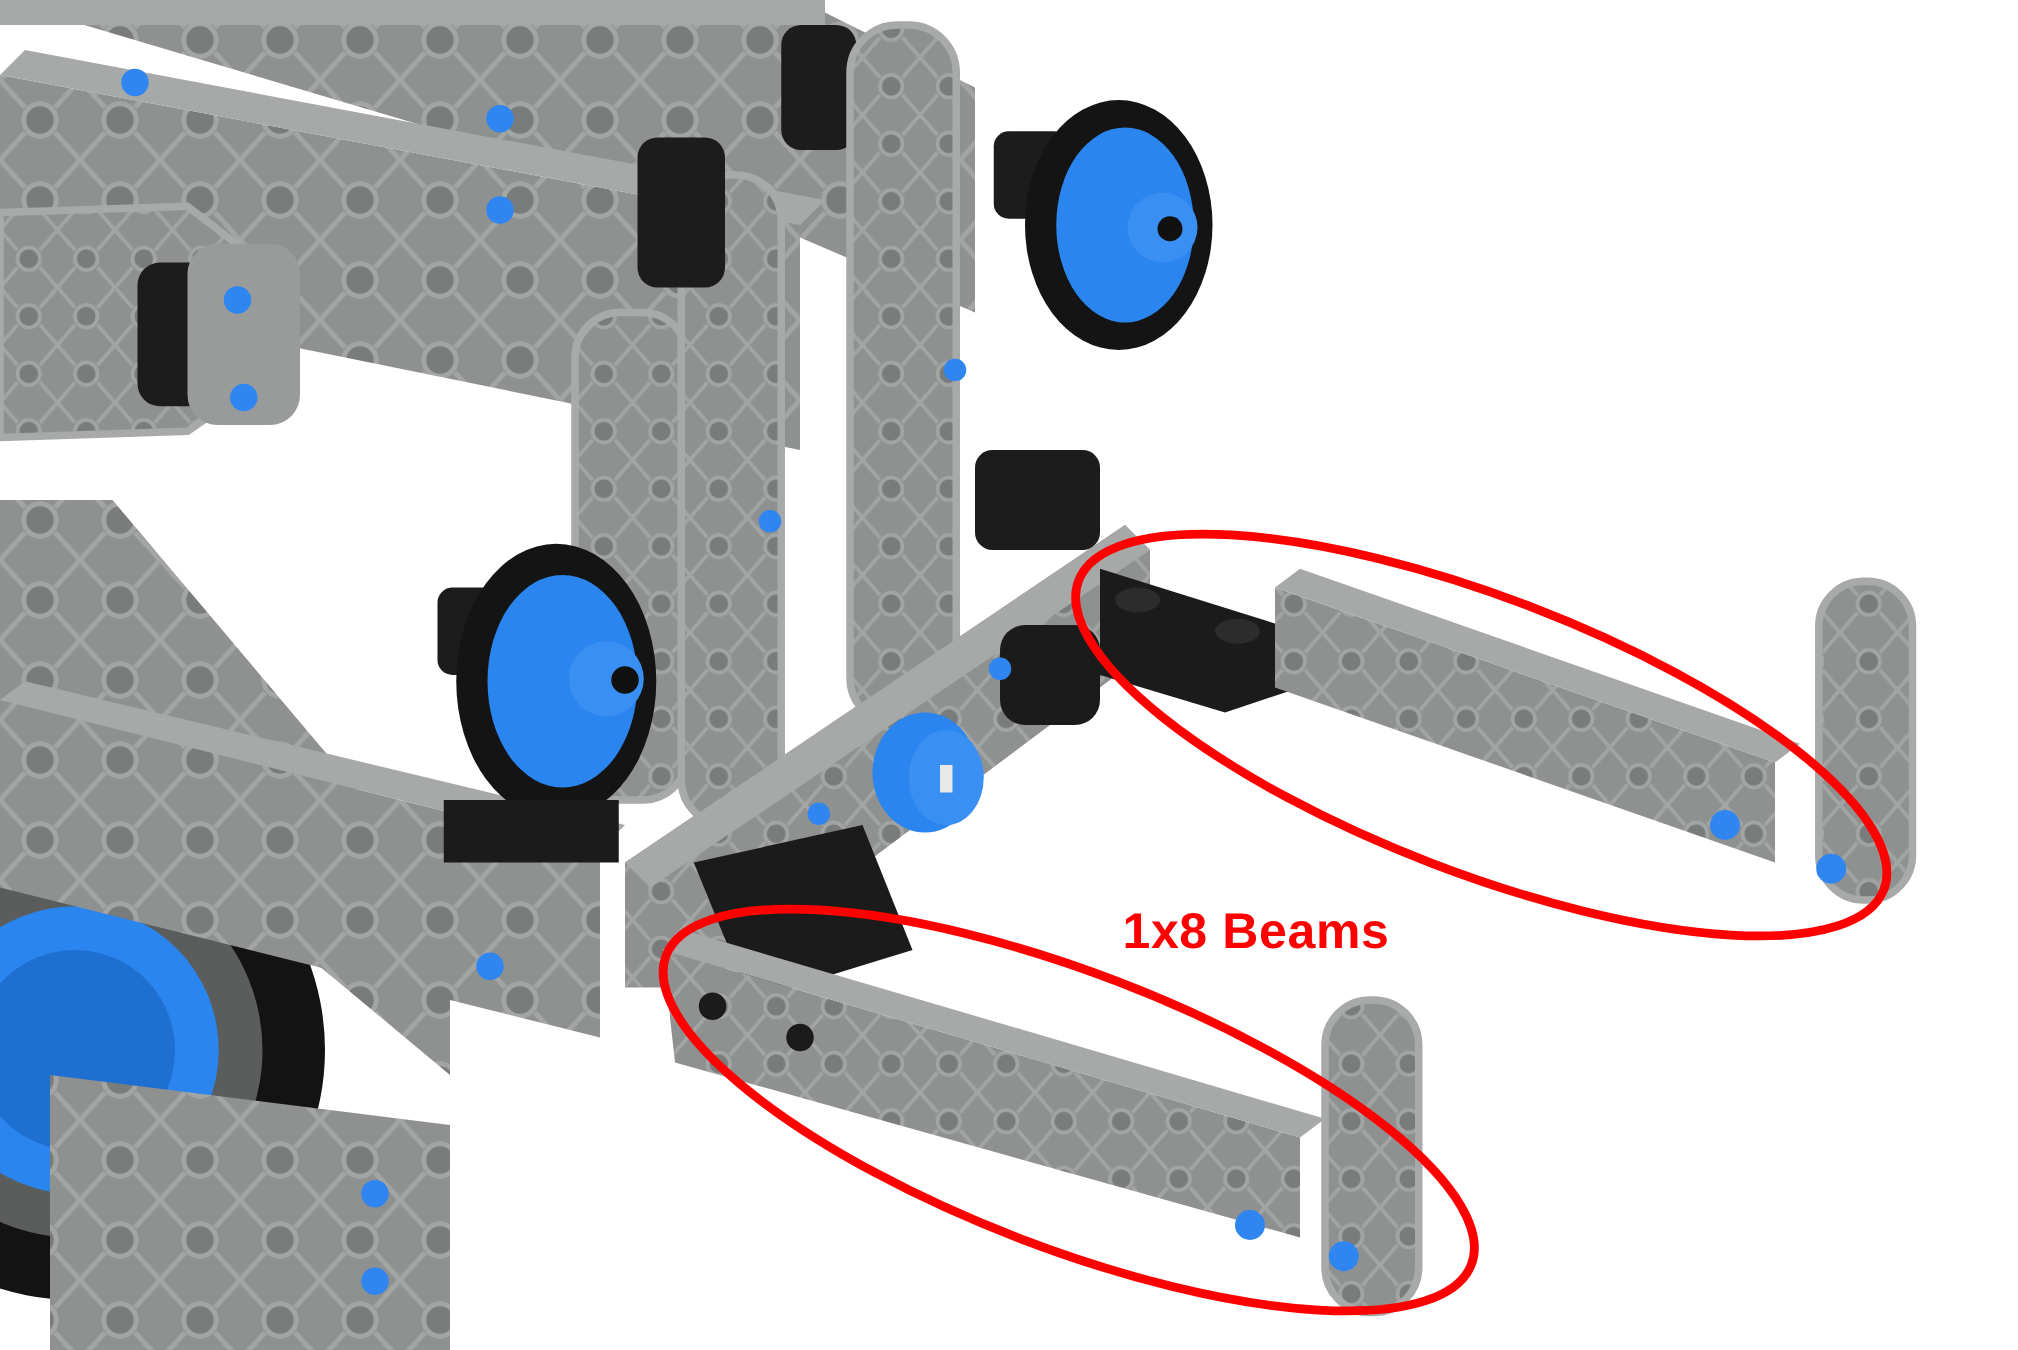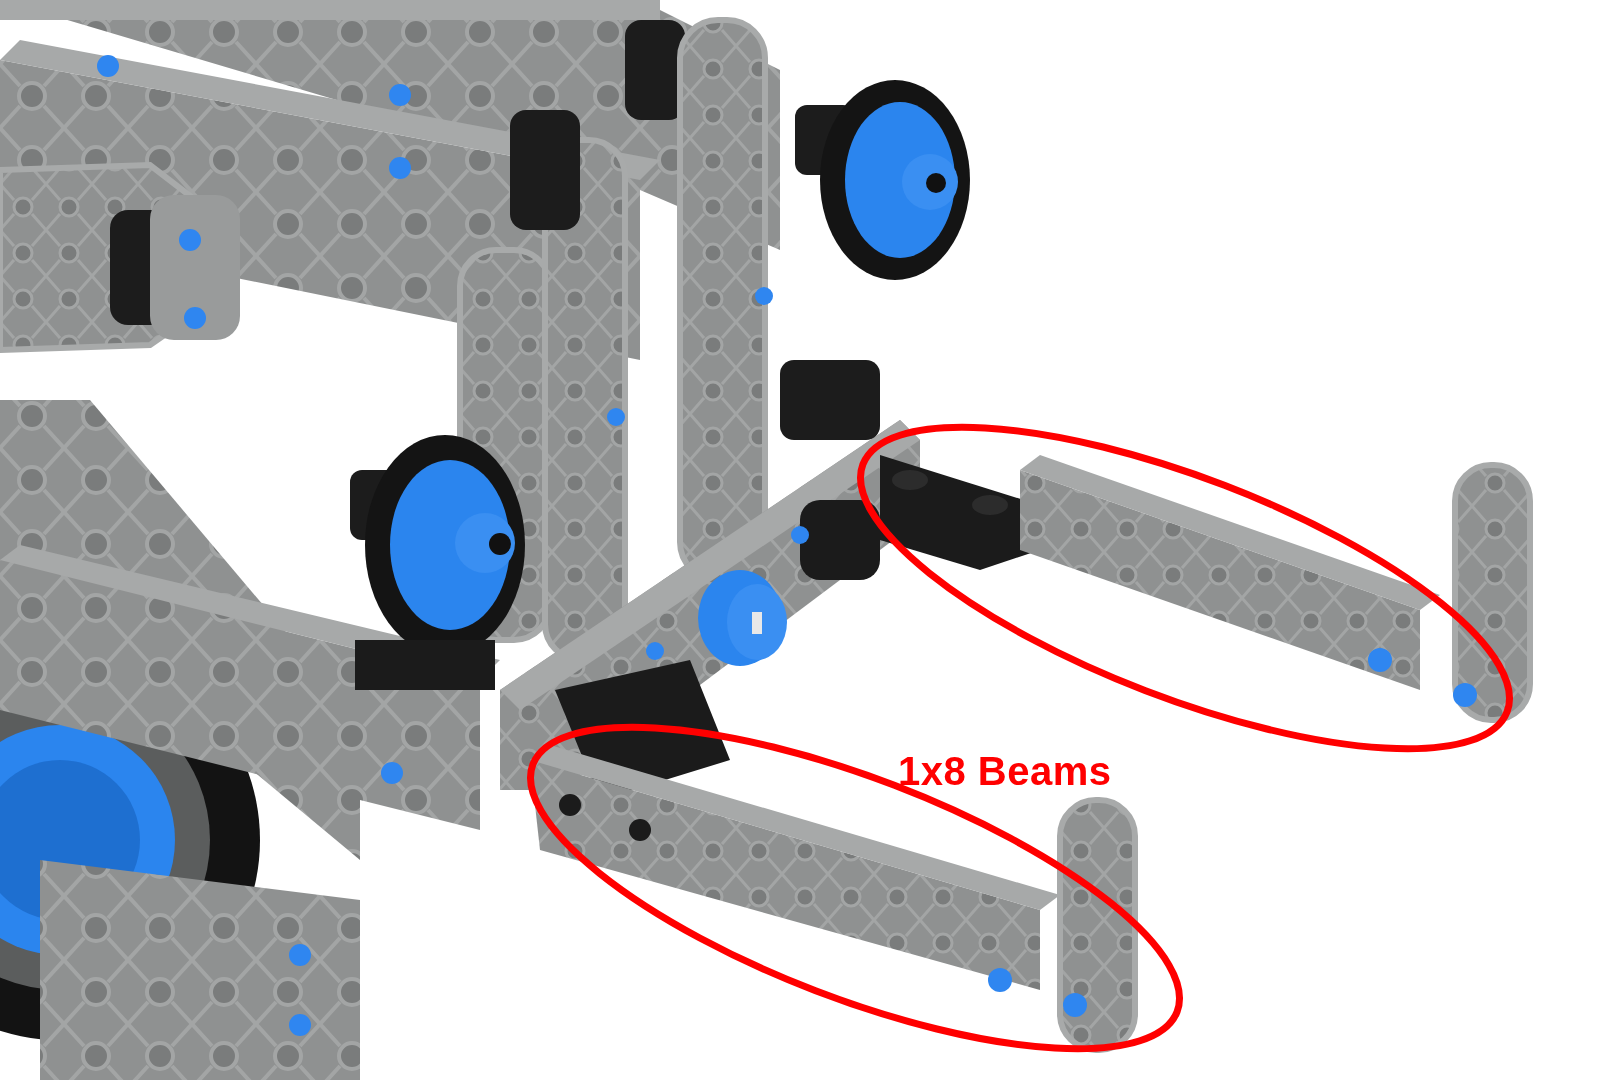--- a/index.html
+++ b/index.html
@@ -1,19 +1,19 @@
 <!DOCTYPE html>
 <html><head>
 <meta charset="utf-8">
 <style>
   html, body { margin:0; padding:0; background:#ffffff; }
   body { width:1614px; height:1080px; position:relative; overflow:hidden; font-family:"Liberation Sans", sans-serif; }
   #scene { position:absolute; left:0; top:0; width:1614px; height:1080px; }
   .callout-label {
-    position:absolute; left:898px; top:749px;
+    position:absolute; left:898px; top:723px;
     font-family:"Liberation Sans", sans-serif; font-weight:bold;
     font-size:40px; color:#ff0000; letter-spacing:0.5px; white-space:nowrap;
   }
 </style>
 </head>
 <body>
 
 <svg id="scene" viewBox="0 0 1614 1080" xmlns="http://www.w3.org/2000/svg">
   <defs>
     <pattern id="beamHoles" x="0" y="0" width="64" height="64" patternUnits="userSpaceOnUse">

